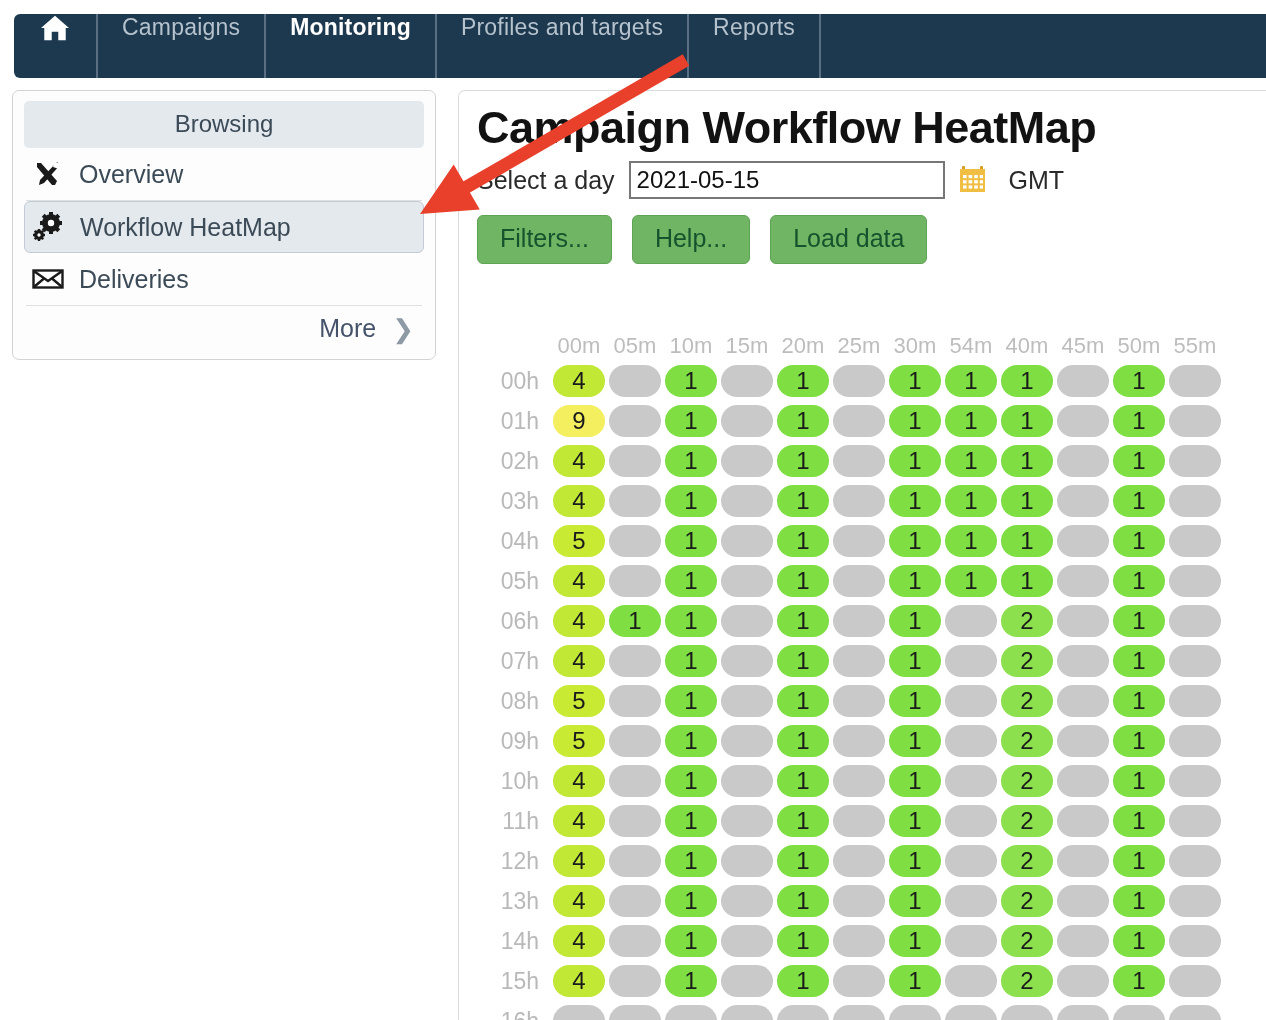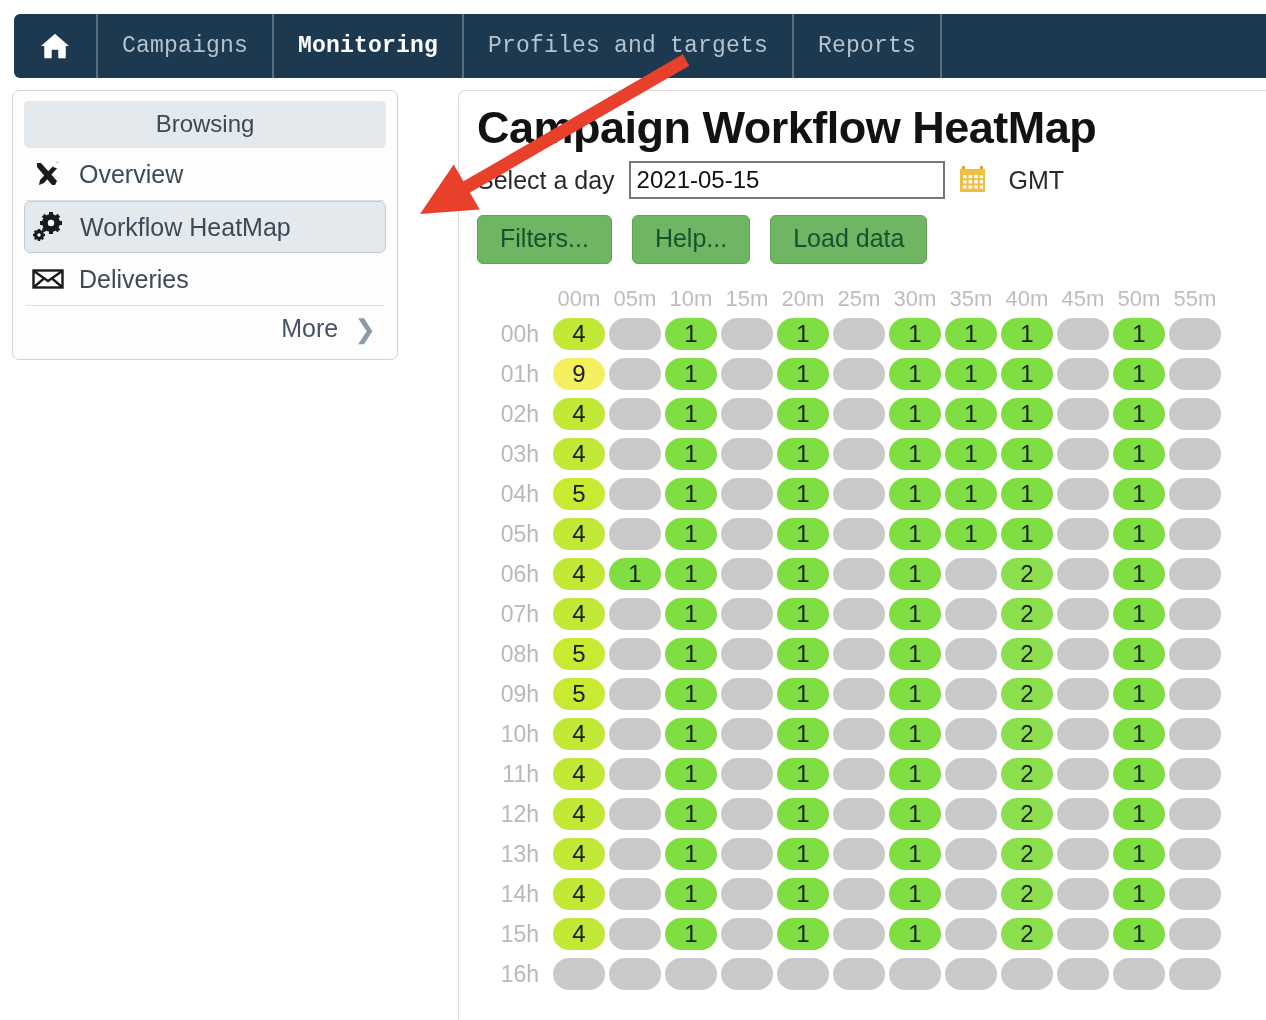--- a/index.html
+++ b/index.html
@@ -23,31 +23,29 @@
     top: 14px;
     width: 1252px;
     height: 64px;
     background: #1d3950;
     border-radius: 6px 0 0 6px;
     display: flex;
     align-items: stretch;
   }
   .nav-item {
     display: flex;
-    align-items: center;
     justify-content: center;
     padding: 0 24px;
     color: #b6c2cc;
     font-size: 23px;
     letter-spacing: 0.2px;
     border-right: 2px solid #5a6f81;
     box-sizing: border-box;
     white-space: nowrap;
     cursor: pointer;
-    font-family: Liberation Mono, monospace;
   }
   .nav-item.home {
     padding: 0 26px;
   }
   .nav-item.active {
     color: #ffffff;
     font-weight: bold;
   }
   .nav-filler {
     flex: 1;
@@ -56,21 +54,21 @@
     width: 30px;
     height: 28px;
     display: block;
   }
 
   
   .sidebar {
     position: absolute;
     left: 12px;
     top: 90px;
-    width: 386px;
+    width: 424px;
     background: #fdfdfd;
     border: 1px solid #d3d3d3;
     border-radius: 7px;
     box-sizing: border-box;
     padding: 10px 11px 12px 11px;
   }
   .sidebar-header {
     background: #e4e9ee;
     border-radius: 5px;
     text-align: center;
@@ -210,20 +208,21 @@
     box-sizing: border-box;
     font-size: 23px;
     color: #b9b9b9;
   }
   .colhead {
     width: 56px;
     flex: 0 0 56px;
     text-align: center;
     font-size: 22px;
     color: #bdbdbd;
+    margin-top: 47px;
   }
   .heat-row {
     display: flex;
     align-items: center;
     height: 40px;
   }
   .cell-wrap {
     width: 56px;
     flex: 0 0 56px;
     display: flex;
@@ -381,21 +380,21 @@
     <div class="heat" id="heatmap">
         <div class="heat-head">
           <div class="rowlabel"></div>
           <div class="colhead">00m</div>
           <div class="colhead">05m</div>
           <div class="colhead">10m</div>
           <div class="colhead">15m</div>
           <div class="colhead">20m</div>
           <div class="colhead">25m</div>
           <div class="colhead">30m</div>
-          <div class="colhead">35m</div>
+          <div class="colhead">54m</div>
           <div class="colhead">40m</div>
           <div class="colhead">45m</div>
           <div class="colhead">50m</div>
           <div class="colhead">55m</div>
         </div>
         <div class="heat-row">
           <div class="rowlabel">00h</div>
           <div class="cell-wrap">
             <div class="cell g4">4</div>
           </div>

